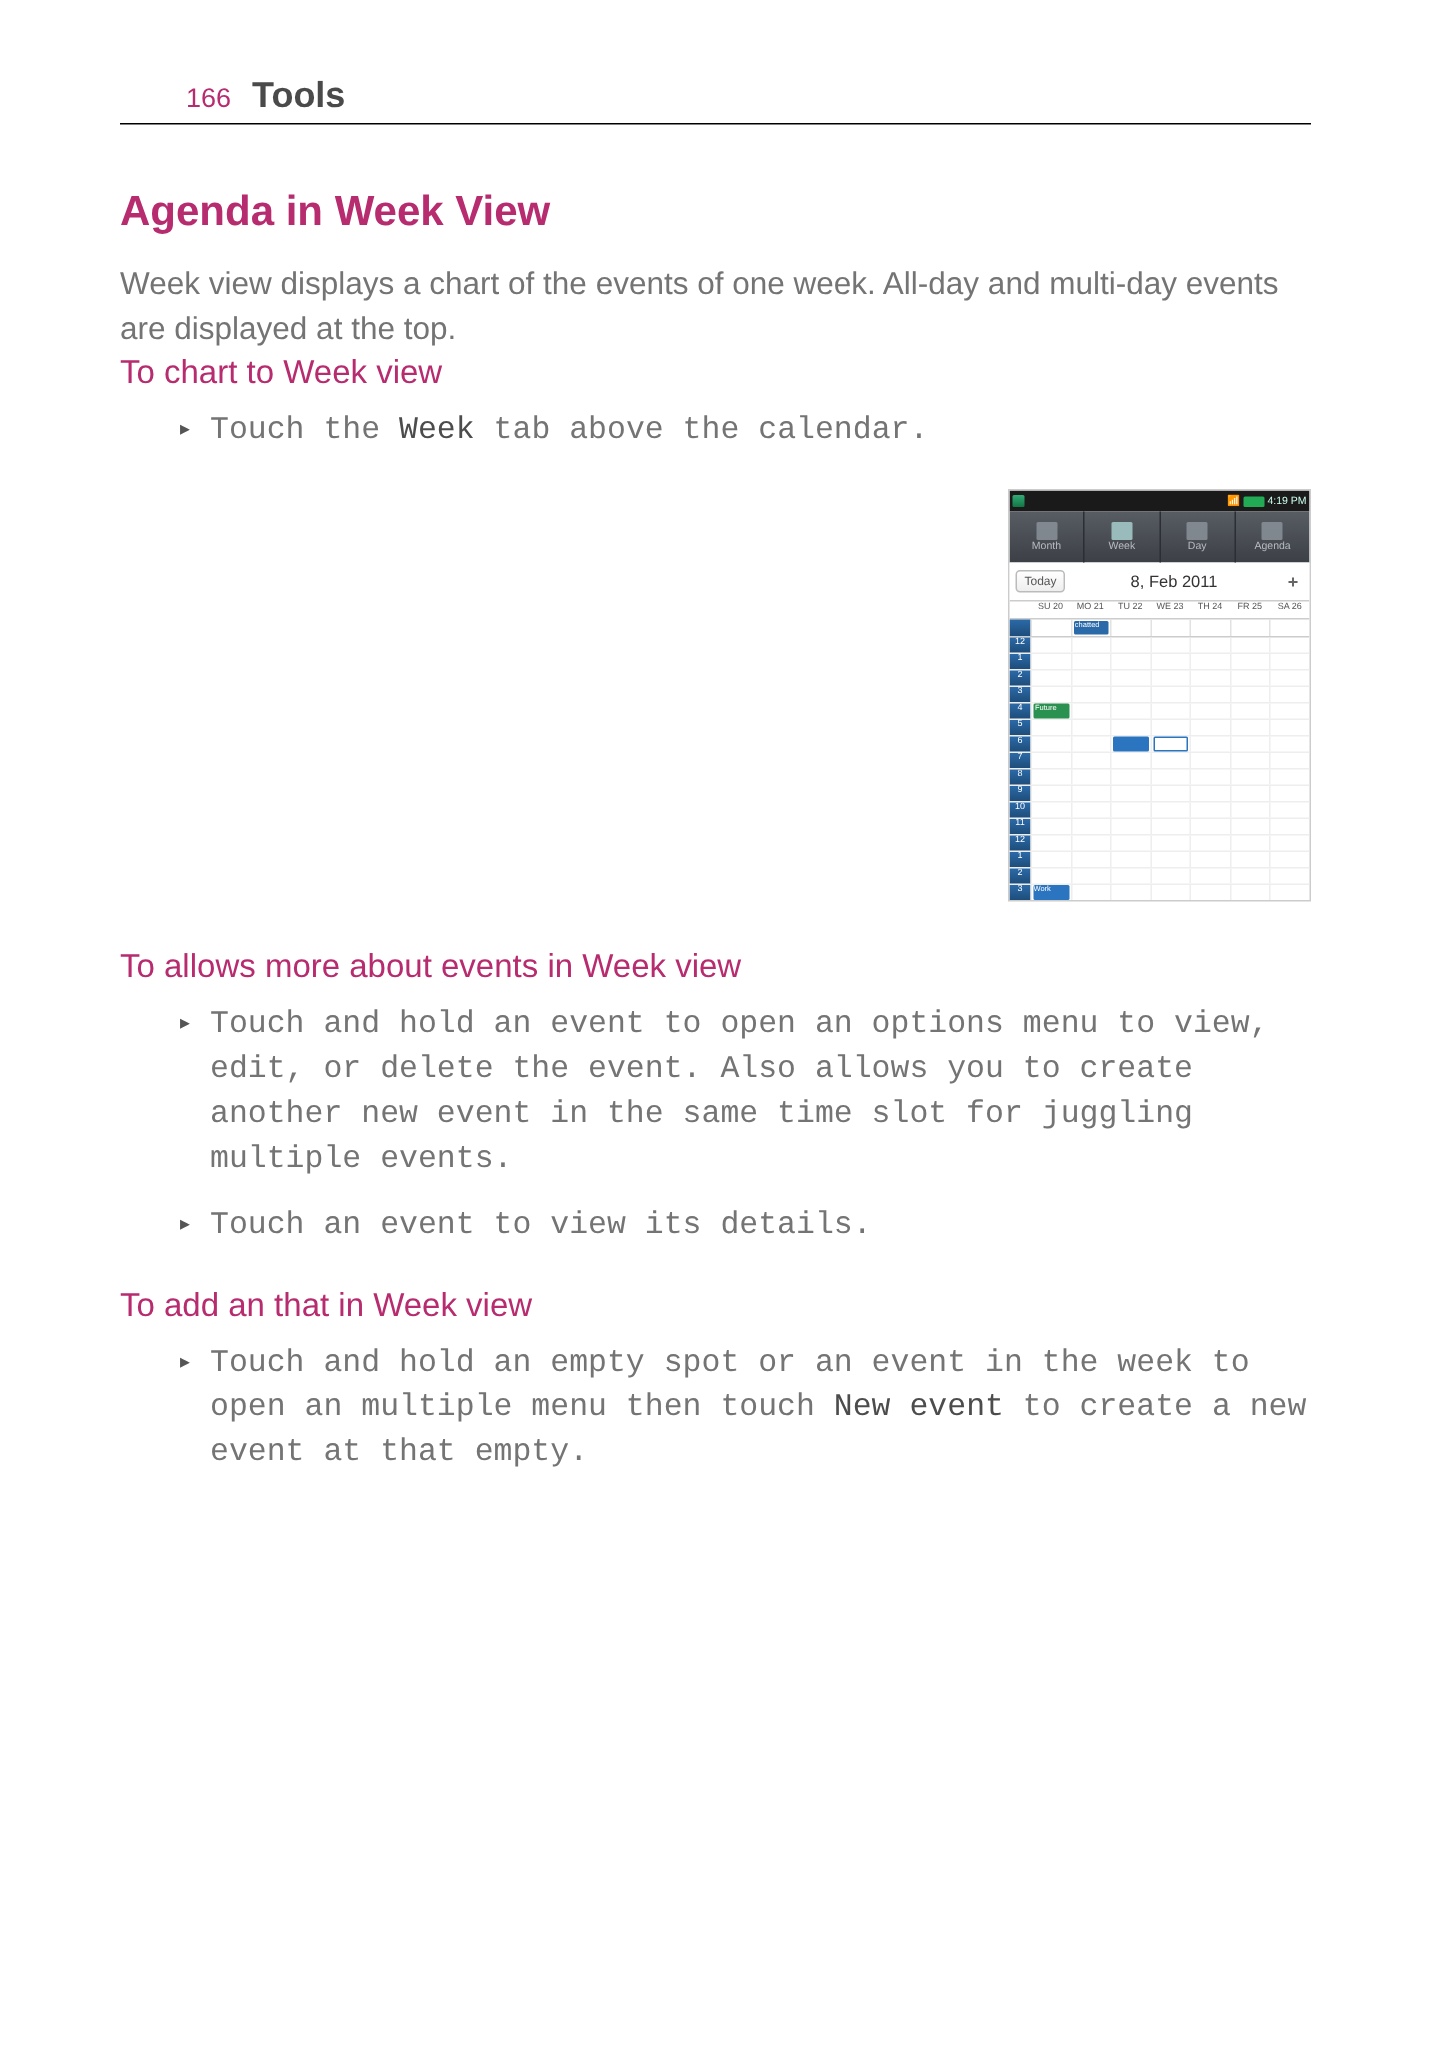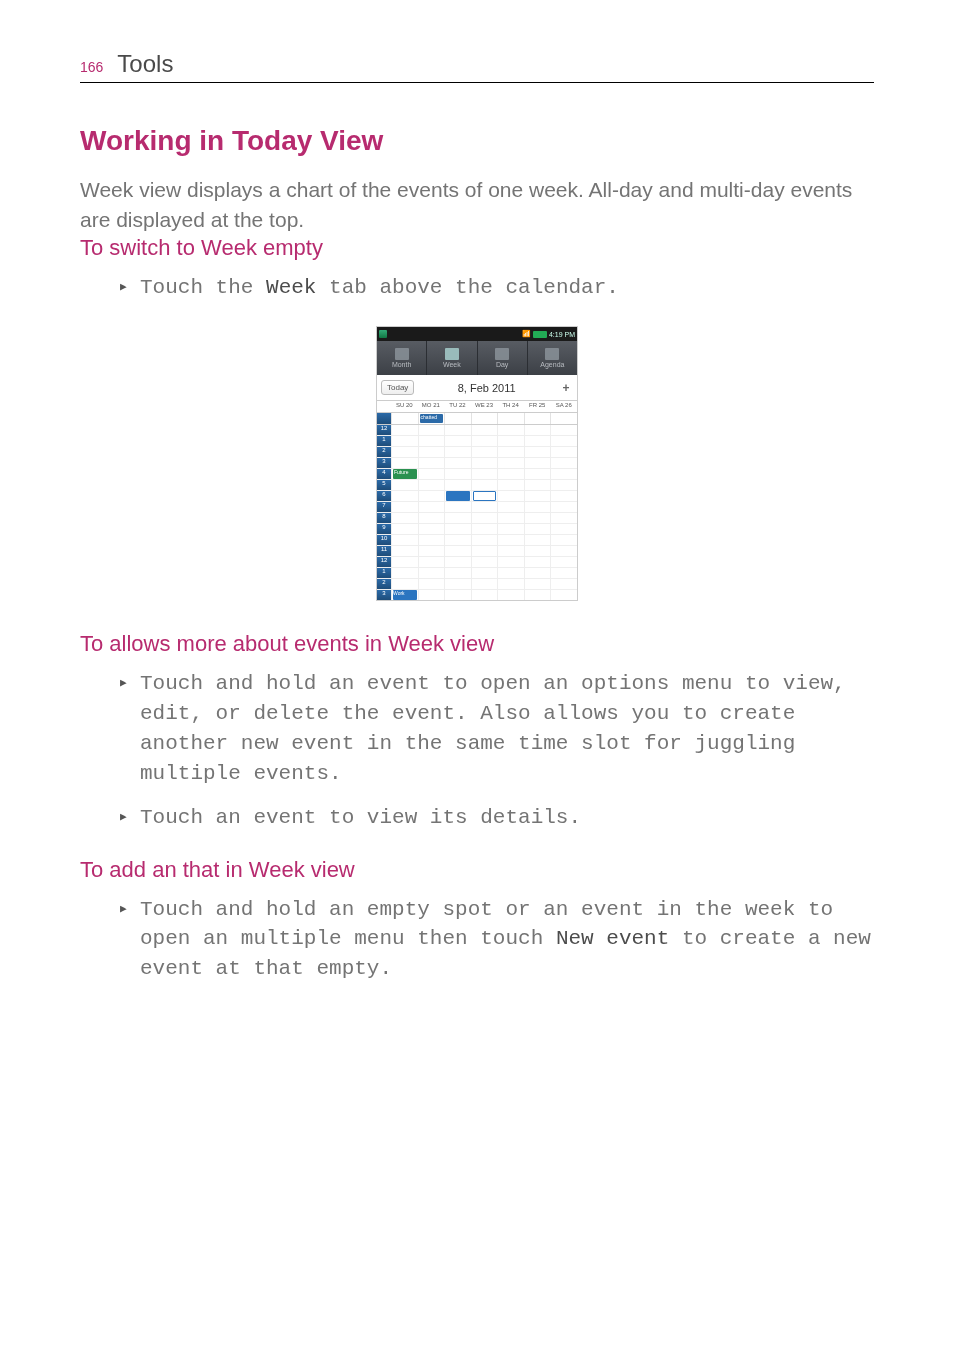--- a/index.html
+++ b/index.html
@@ -18,28 +18,29 @@
     }
     .header {
       display: flex;
       align-items: baseline;
       border-bottom: 1.5px solid #000;
       padding-bottom: 4px;
       margin-bottom: 42px;
     }
     .page-number {
       color: #b72b6f;
-      font-size: 14px;
+      font-size: 18px;
       font-weight: 400;
       margin-right: 14px;
+      margin-left: 44px;
     }
     .section-title {
       color: #4a4a4a;
       font-size: 24px;
-      font-weight: 400;
+      font-weight: 700;
     }
     .heading-h2 {
       color: #b72b6f;
       font-size: 28px;
       font-weight: 600;
       margin-bottom: 18px;
     }
     .body-text {
       color: #747474;
       font-size: 21px;
@@ -72,21 +73,21 @@
       position: absolute;
       left: 0;
       top: 7px;
     }
     .bold {
       color: #4c4c4c;
       font-weight: 400;
     }
     .screenshot-container {
       display: flex;
-      justify-content: center;
+      justify-content: flex-end;
       margin: 16px 0 30px 0;
     }
     .phone-screenshot {
       width: 202px;
       height: 275px;
       background: #fff;
       border: 1px solid #ccc;
       position: relative;
       overflow: hidden;
     }
@@ -215,25 +216,25 @@
     }
   </style>
 </head>
 <body>
 
 <div class="header">
   <span class="page-number">166</span>
   <span class="section-title">Tools</span>
 </div>
 
-<h2 class="heading-h2">Working in Today View</h2>
+<h2 class="heading-h2">Agenda in Week View</h2>
 
 <p class="body-text">Week view displays a chart of the events of one week. All-day and multi-day events are displayed at the top.</p>
 
-<h3 class="heading-h3">To switch to Week empty</h3>
+<h3 class="heading-h3">To chart to Week view</h3>
 <ul class="bullet-list">
   <li class="bullet-item">
     <span>Touch the </span><span class="bold">Week</span><span> tab above the calendar.</span>
   </li>
 </ul>
 
 <div class="screenshot-container">
   <div class="phone-screenshot">
     <div class="status-bar">
       <div class="status-left">

